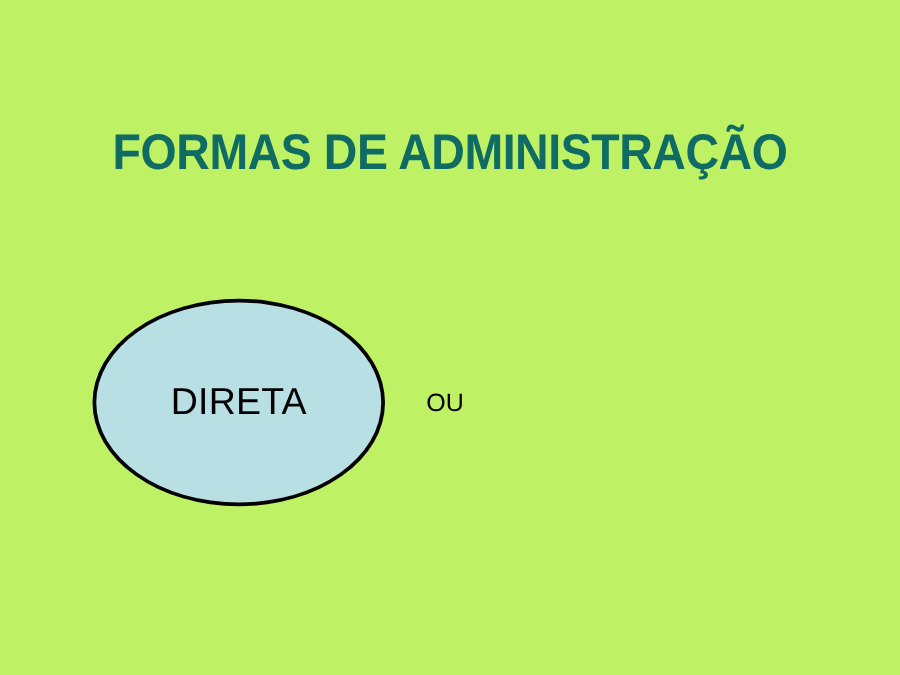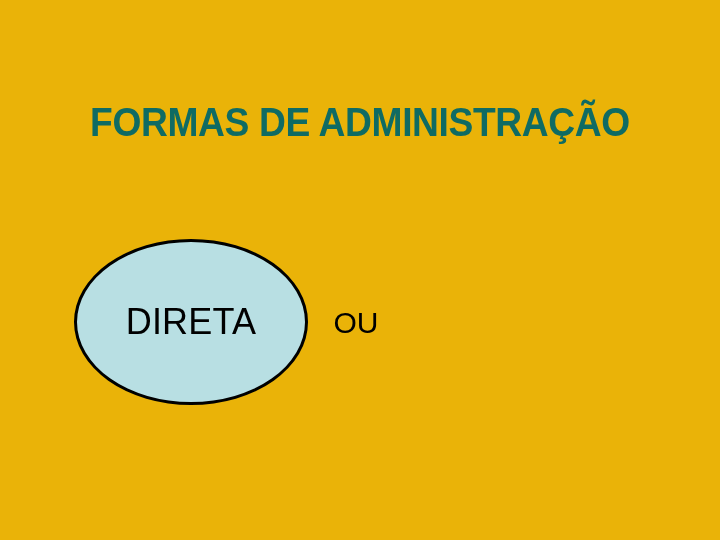--- a/index.html
+++ b/index.html
@@ -8,21 +8,21 @@
     padding: 0;
     background: #ffffff;
   }
   body {
     font-family: "Liberation Sans", sans-serif;
   }
   .slide {
     position: relative;
     width: 720px;
     height: 540px;
-    background: #eab308;
+    background: #bef264;
     overflow: hidden;
   }
 
   
   .slide-title {
     position: absolute;
     left: 0;
     top: 100px;
     width: 720px;
     text-align: center;
@@ -51,21 +51,21 @@
     box-sizing: border-box;
     background: #b8dfe3;
     border: 3px solid #000000;
     border-radius: 50%;
     display: flex;
     align-items: center;
     justify-content: center;
   }
   .ellipse-label {
     font-family: "Liberation Sans", sans-serif;
-    font-size: 36px;
+    font-size: 30px;
     line-height: 30px;
     font-weight: 400;
     color: #000000;
     white-space: nowrap;
     letter-spacing: 0.2px;
   }
 
   .ellipse-direta {
     left: 74px;
     top: 239px;
@@ -79,21 +79,21 @@
     height: 166px;
   }
 
   .connector-word {
     position: absolute;
     left: 308px;
     top: 305px;
     width: 96px;
     text-align: center;
     font-family: "Liberation Sans", sans-serif;
-    font-size: 30px;
+    font-size: 20px;
     line-height: 36px;
     font-weight: 400;
     color: #000000;
     white-space: nowrap;
   }
 </style>
 </head>
 <body>
 
 <div class="slide">

